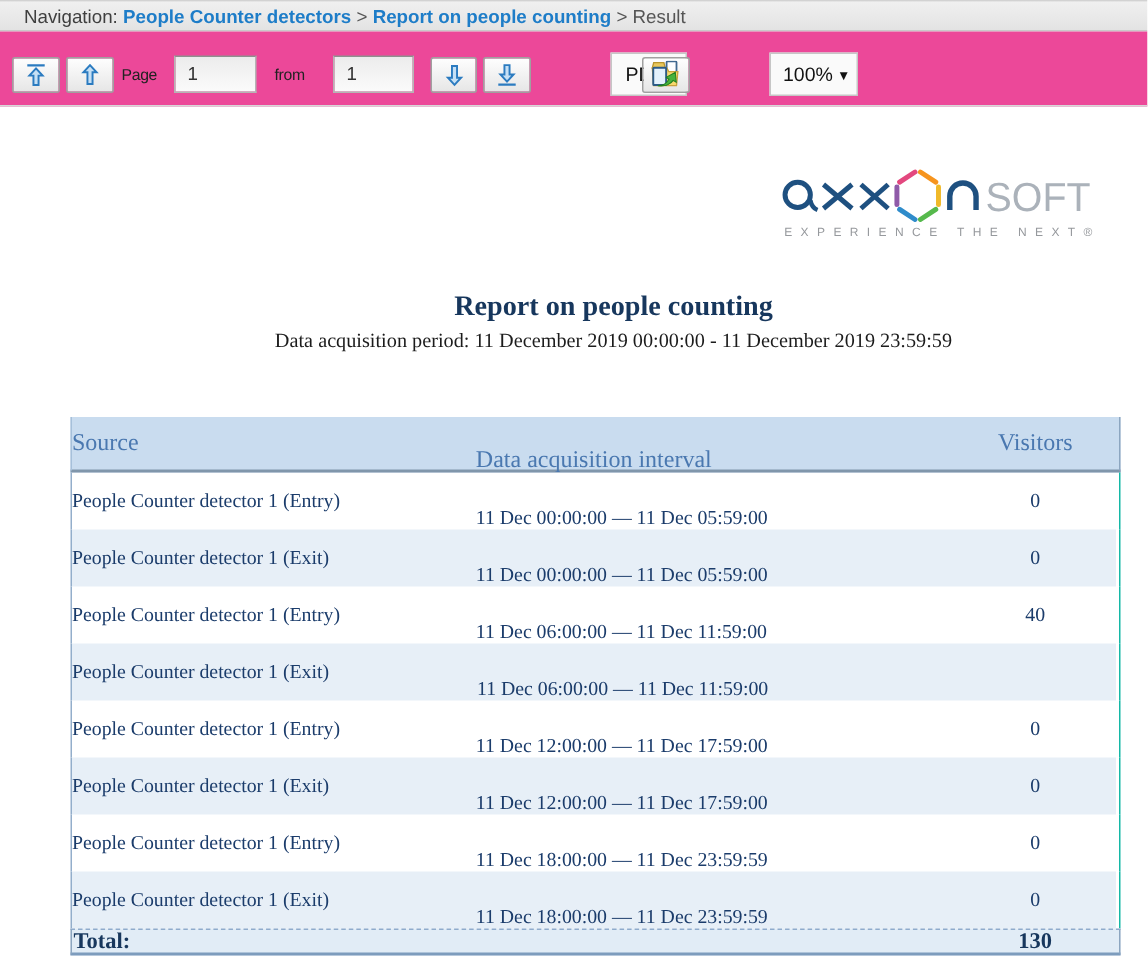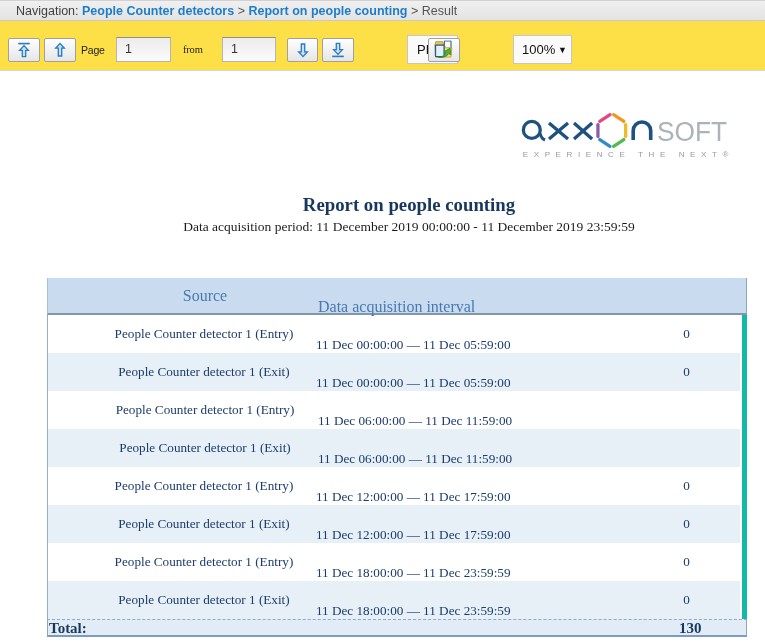--- a/index.html
+++ b/index.html
@@ -14,21 +14,21 @@
   border-bottom:1px solid #c9c9c9;
   font-size:12.5px; color:#3f3f3f; line-height:20px;
   padding-left:16px; white-space:nowrap;
 }
 #nav b { color:#1e7dc8; }
 #nav .sep { color:#555; }
 
 
 #bar {
   left:0; top:21px; width:765px; height:50px;
-  background:#fde047;
+  background:#ec4899;
   border-bottom:1px solid #d7d7d7;
 }
 .tbtn {
   position:absolute; top:17px; width:32px; height:24px;
   background:linear-gradient(#fefefe,#e6e6e6);
   border:1px solid #a0a0a0; border-radius:2px;
 }
 .tbtn svg { position:absolute; left:50%; top:50%; transform:translate(-50%,-50%); }
 .tlabel { position:absolute; top:23px; font-size:10.5px; letter-spacing:-0.2px; color:#222; }
 .tinput {
@@ -47,31 +47,31 @@
 
 #title { left:0; top:195.8px; width:818px; text-align:center; line-height:1;
   font-family:"Liberation Serif",serif; font-size:18.8px; font-weight:bold; color:#17375d; }
 #subtitle { left:0; top:220px; width:818px; text-align:center; line-height:1;
   font-family:"Liberation Serif",serif; font-size:13.5px; color:#1c1c1c; }
 
 
 #tbl { left:47px; top:278px; width:700px; height:359px;
   font-family:"Liberation Serif",serif; }
 .trow { position:absolute; left:0; width:700px; display:flex; }
-.c1 { width:270px; text-align:center;padding-left:44px; }
+.c1 { width:270px; text-align:left; }
 .c2 { width:313px; text-align:left;margin-top:11px; }
 .c3 { width:117px; text-align:center; padding-left:5px; }
 #thead {
   top:0; height:37px; background:#c9dcef;
   border-bottom:2px solid #8096ab;
   color:#4a78b0; font-size:16px; line-height:35px;
   border-left:1px solid #a6c0da; border-right:1px solid #8ca6c0;
 }
 .drow { height:38px; font-size:13.2px; color:#1b3c6b; line-height:38px;
-  border-left:1px solid #93aecb; border-right:5px solid #14b8a6; }
+  border-left:1px solid #93aecb; border-right:1px solid #14b8a6; }
 .blue { background:linear-gradient(to right,#e7eff7 calc(100% - 2px),#ffffff calc(100% - 2px)); }
 #ttot {
   top:341px; height:18px; background:#e1ecf6;
   border-top:1px dashed #8fabcc; border-bottom:2px solid #7d9cbd;
   border-left:1px solid #8ca6c0; border-right:1px solid #8ca6c0;
   font-size:15px; font-weight:bold; color:#17375d; line-height:16px;
 }
 #ttot .c1 { text-align:left; padding-left:1px; width:583px; }
 </style>
 </head>
@@ -86,21 +86,21 @@
       <path d="M9 4.6 L13.4 9.4 L10.7 9.4 L10.7 15.6 L7.3 15.6 L7.3 9.4 L4.6 9.4 Z" fill="#c6e0f5" stroke="#2b7bc0" stroke-width="1.3"></path>
     </svg>
   </div>
   <div class="tbtn" style="left:44px;">
     <svg width="18" height="18" viewBox="0 0 18 18">
       <path d="M9 2.4 L13.4 7.2 L10.7 7.2 L10.7 15 L7.3 15 L7.3 7.2 L4.6 7.2 Z" fill="#c6e0f5" stroke="#2b7bc0" stroke-width="1.3"></path>
     </svg>
   </div>
   <div class="tlabel" style="left:81px;">Page</div>
   <div class="tinput" style="left:116px;">1</div>
-  <div class="tlabel" style="left:183px;font-family:Liberation Serif, serif;">from</div>
+  <div class="tlabel" style="left:183px;">from</div>
   <div class="tinput" style="left:222px; width:54px;">1</div>
   <div class="tbtn" style="left:287px; width:31px;">
     <svg width="18" height="18" viewBox="0 0 18 18">
       <path d="M9 15.6 L13.4 10.8 L10.7 10.8 L10.7 3 L7.3 3 L7.3 10.8 L4.6 10.8 Z" fill="#c6e0f5" stroke="#2b7bc0" stroke-width="1.3"></path>
     </svg>
   </div>
   <div class="tbtn" style="left:322px;">
     <svg width="18" height="18" viewBox="0 0 18 18">
       <line x1="3.2" y1="15.4" x2="14.8" y2="15.4" stroke="#2b7bc0" stroke-width="1.6"></line>
       <path d="M9 13.4 L13.4 8.6 L10.7 8.6 L10.7 2.4 L7.3 2.4 L7.3 8.6 L4.6 8.6 Z" fill="#c6e0f5" stroke="#2b7bc0" stroke-width="1.3"></path>
@@ -141,34 +141,36 @@
   <text x="4.8" y="51" font-family="Liberation Sans, sans-serif" font-size="8" fill="#96999d" textLength="205.5" lengthAdjust="spacing">EXPERIENCE THE NEXT®</text>
 </svg>
 
 <div class="abs" id="title">Report on people counting</div>
 <div class="abs" id="subtitle">Data acquisition period: 11 December 2019 00:00:00 - 11 December 2019 23:59:59</div>
 
 <div class="abs" id="tbl">
   <div class="trow" id="thead">
       <div class="c1">Source</div>
       <div class="c2">Data acquisition interval</div>
+      <div class="c3">Visitors</div>
     </div>
   <div class="trow drow" style="top:37px;">
       <div class="c1">People Counter detector 1 (Entry)</div>
       <div class="c2">11 Dec 00:00:00 — 11 Dec 05:59:00</div>
       <div class="c3">0</div>
     </div>
   <div class="trow drow blue" style="top:75px;">
       <div class="c1">People Counter detector 1 (Exit)</div>
       <div class="c2">11 Dec 00:00:00 — 11 Dec 05:59:00</div>
       <div class="c3">0</div>
     </div>
   <div class="trow drow" style="top:113px;">
       <div class="c1">People Counter detector 1 (Entry)</div>
       <div class="c2">11 Dec 06:00:00 — 11 Dec 11:59:00</div>
+      <div class="c3">40</div>
     </div>
   <div class="trow drow blue" style="top:151px;">
       <div class="c1">People Counter detector 1 (Exit)</div>
       <div class="c2">11 Dec 06:00:00 — 11 Dec 11:59:00</div>
     </div>
   <div class="trow drow" style="top:189px;">
       <div class="c1">People Counter detector 1 (Entry)</div>
       <div class="c2">11 Dec 12:00:00 — 11 Dec 17:59:00</div>
       <div class="c3">0</div>
     </div>

